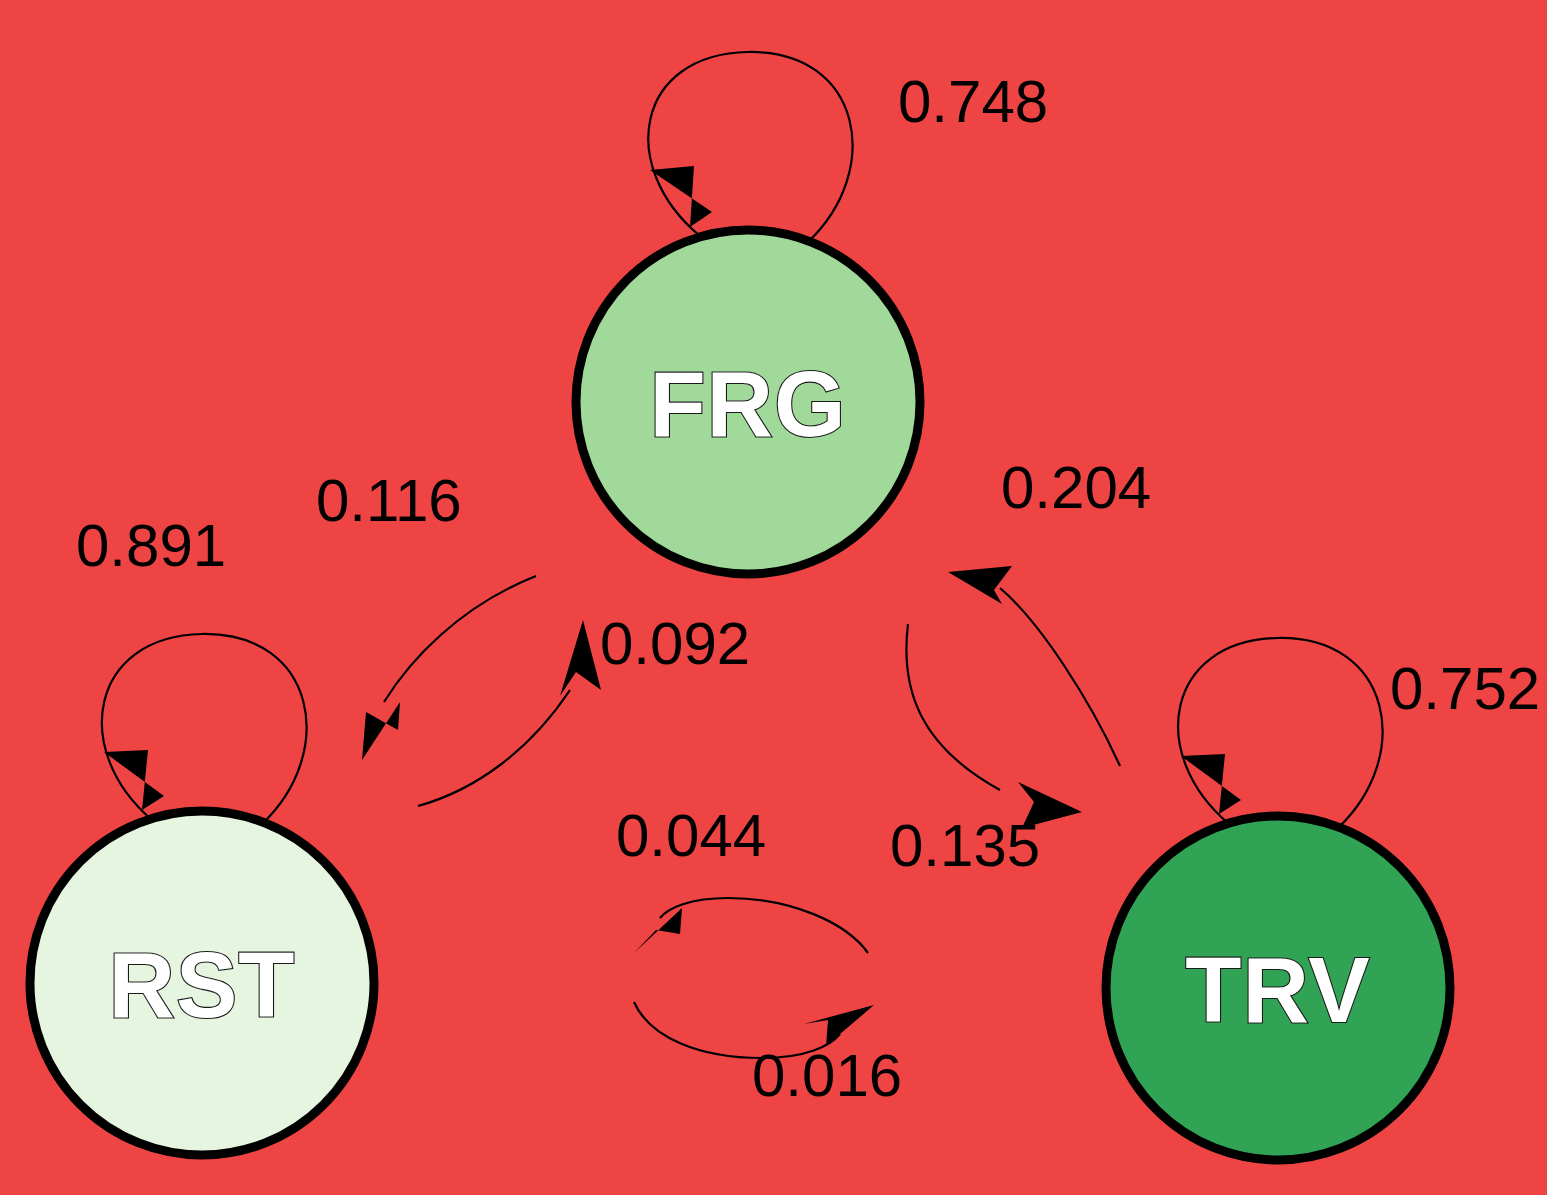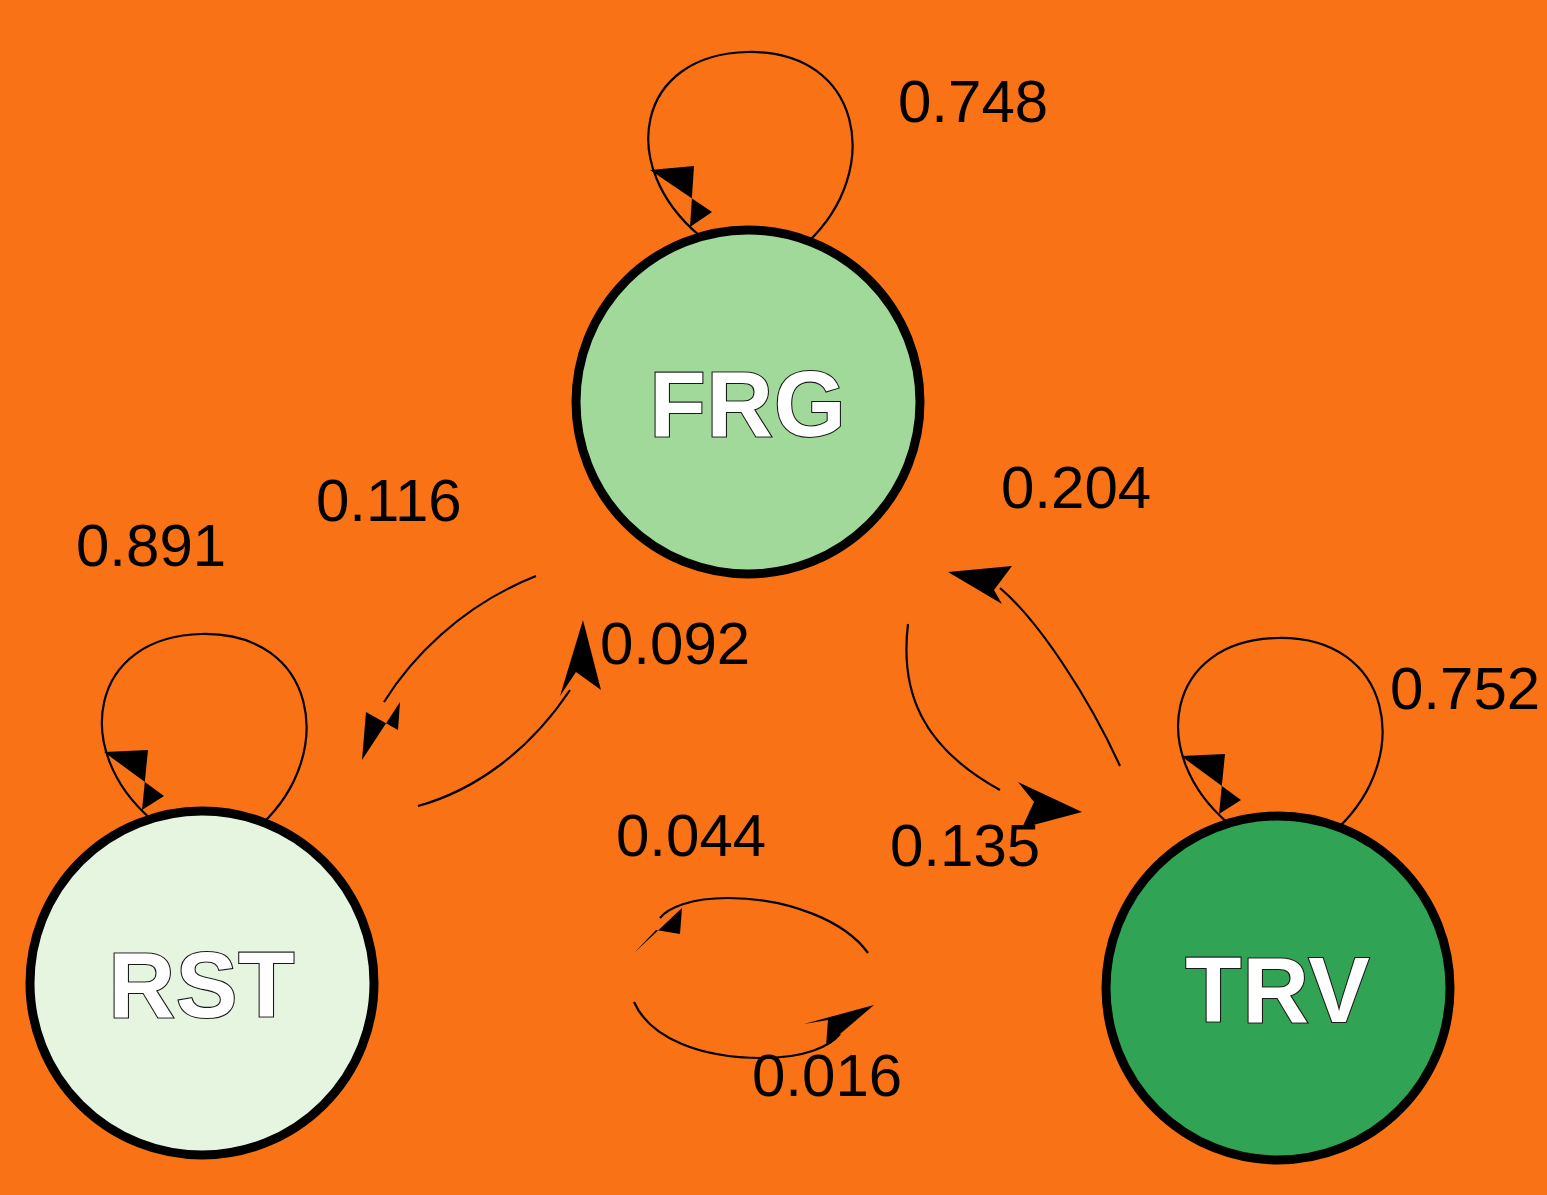--- a/index.html
+++ b/index.html
@@ -8,21 +8,21 @@
     padding: 0;
     background: #ffffff;
   }
   body {
     font-family: "Liberation Sans", "DejaVu Sans", sans-serif;
   }
   #diagram-root {
     position: relative;
     width: 1547px;
     height: 1195px;
-    background: #f97316;
+    background: #ef4444;
     overflow: hidden;
   }
   #diagram-svg {
     position: absolute;
     top: 0;
     left: 0;
     width: 1547px;
     height: 1195px;
     display: block;
   }

